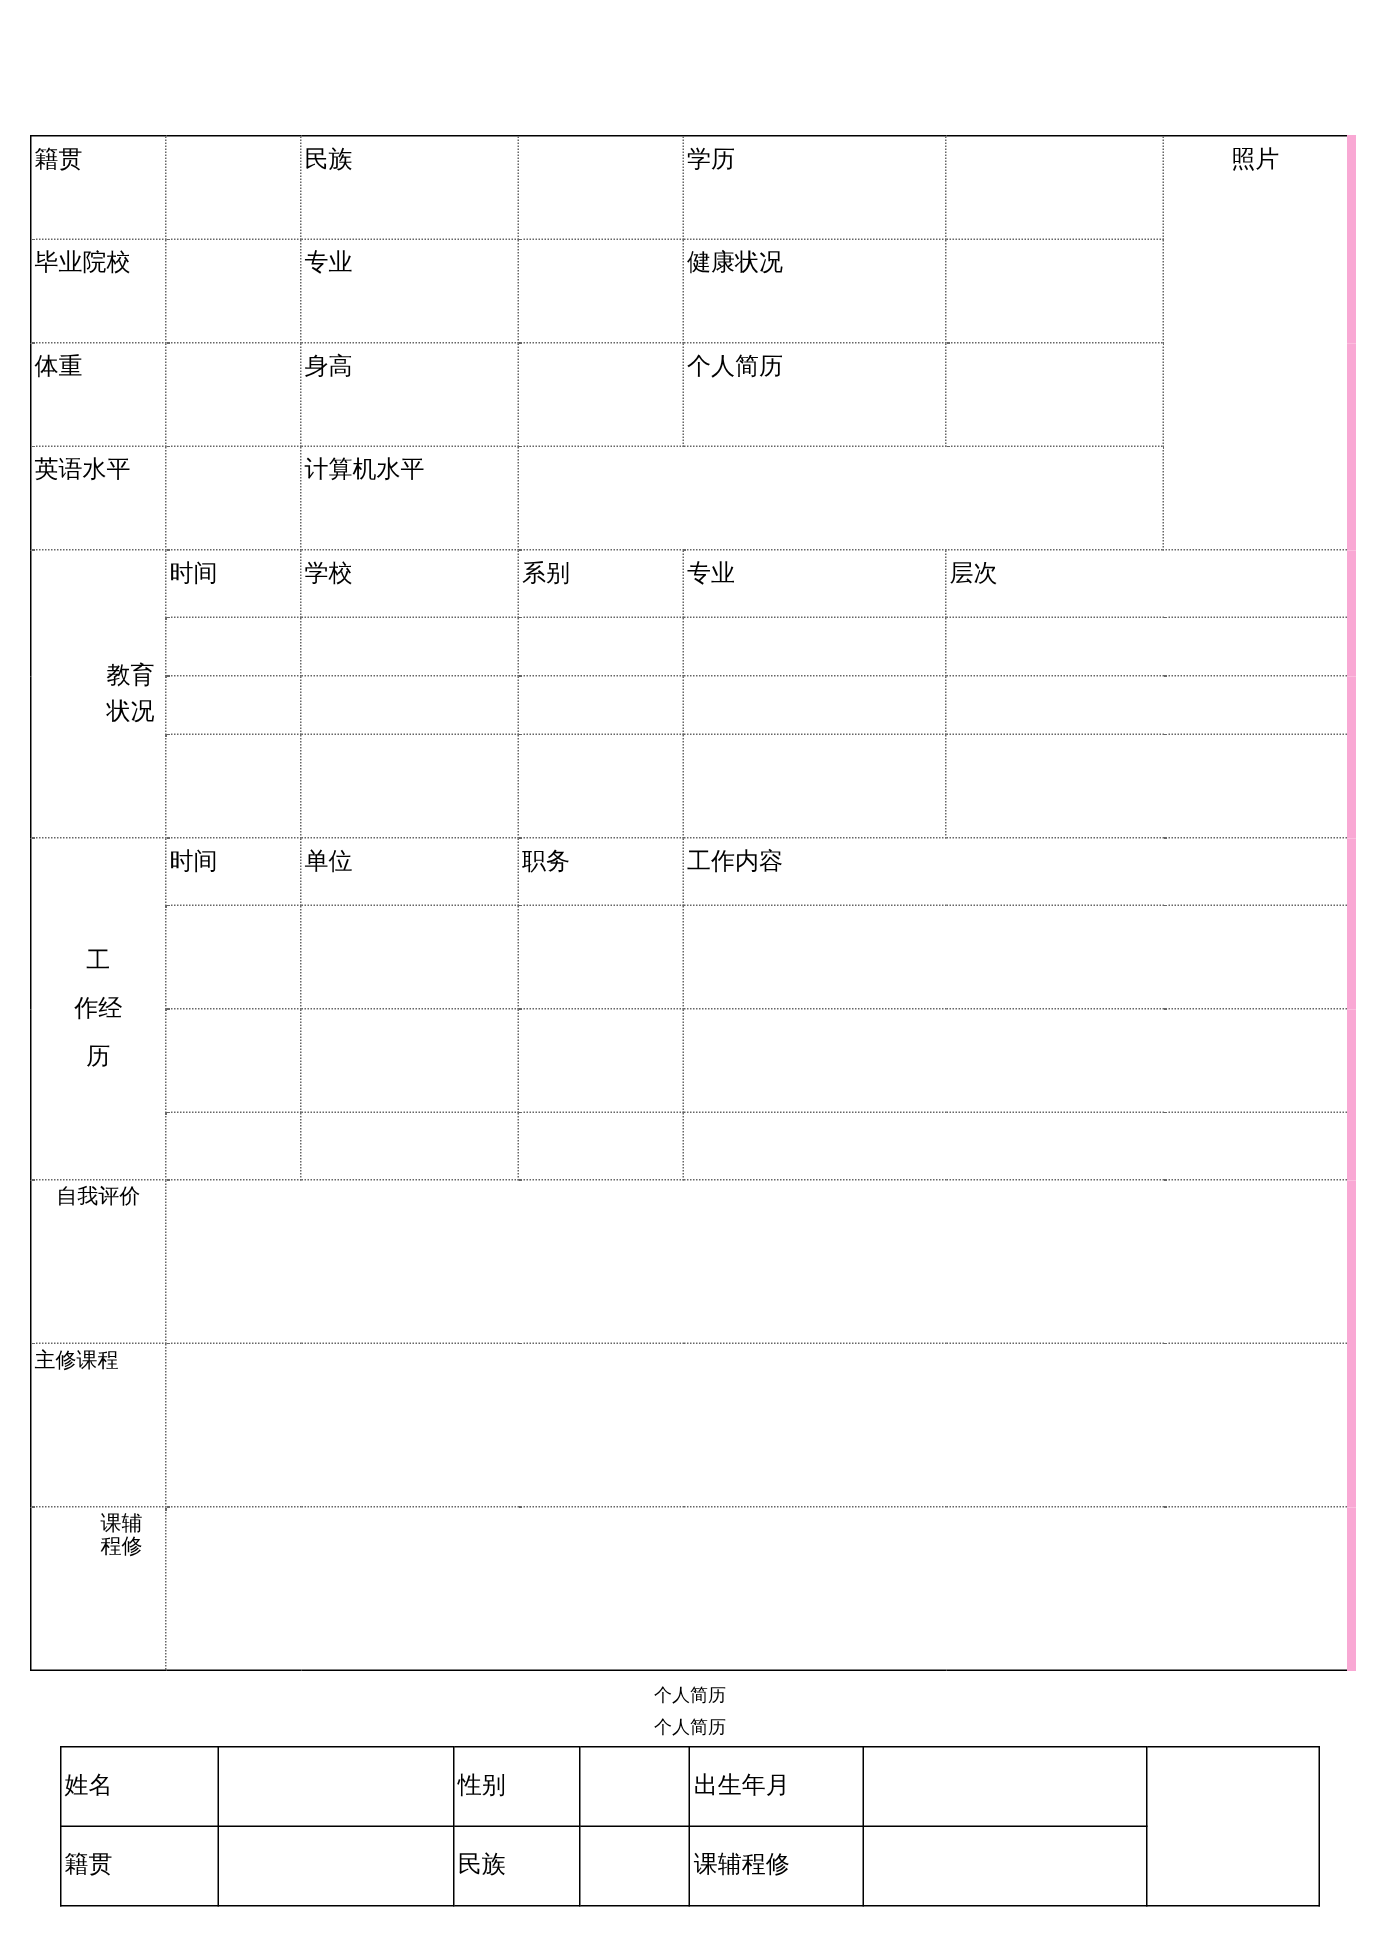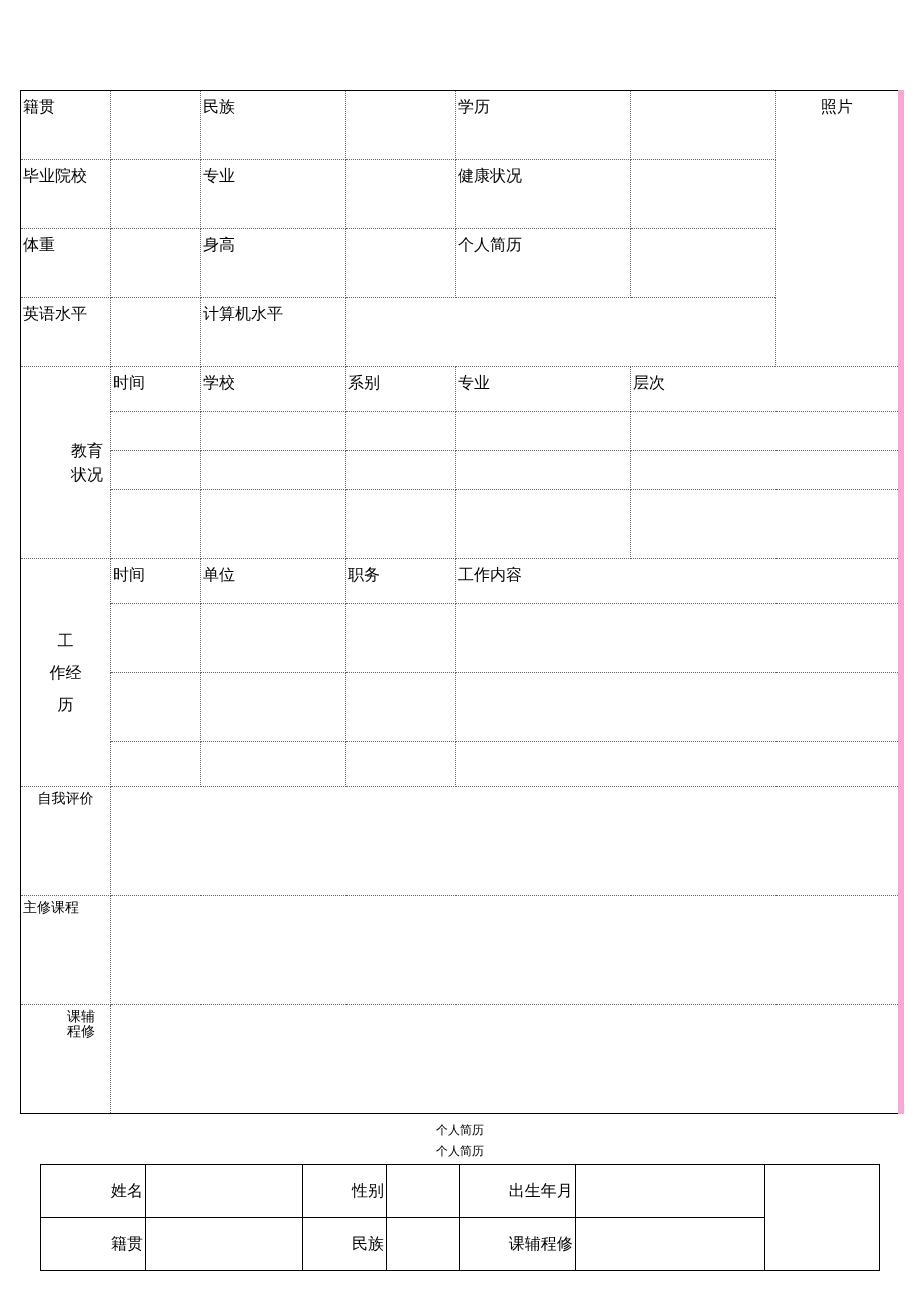--- a/index.html
+++ b/index.html
@@ -48,21 +48,21 @@
     text-align: center;
     font-size: 12px;
     margin: 8px 0 4px 0;
   }
   .table2-wrap {
     width: 840px;
     margin: 0 auto;
   }
   .table2 td {
     border: 1px solid #000;
-    text-align: right;
+    text-align: left;
     vertical-align: middle;
     height: 44px;
   }
 </style>
 </head>
 <body>
 
 <div class="page">
 
   <table>

